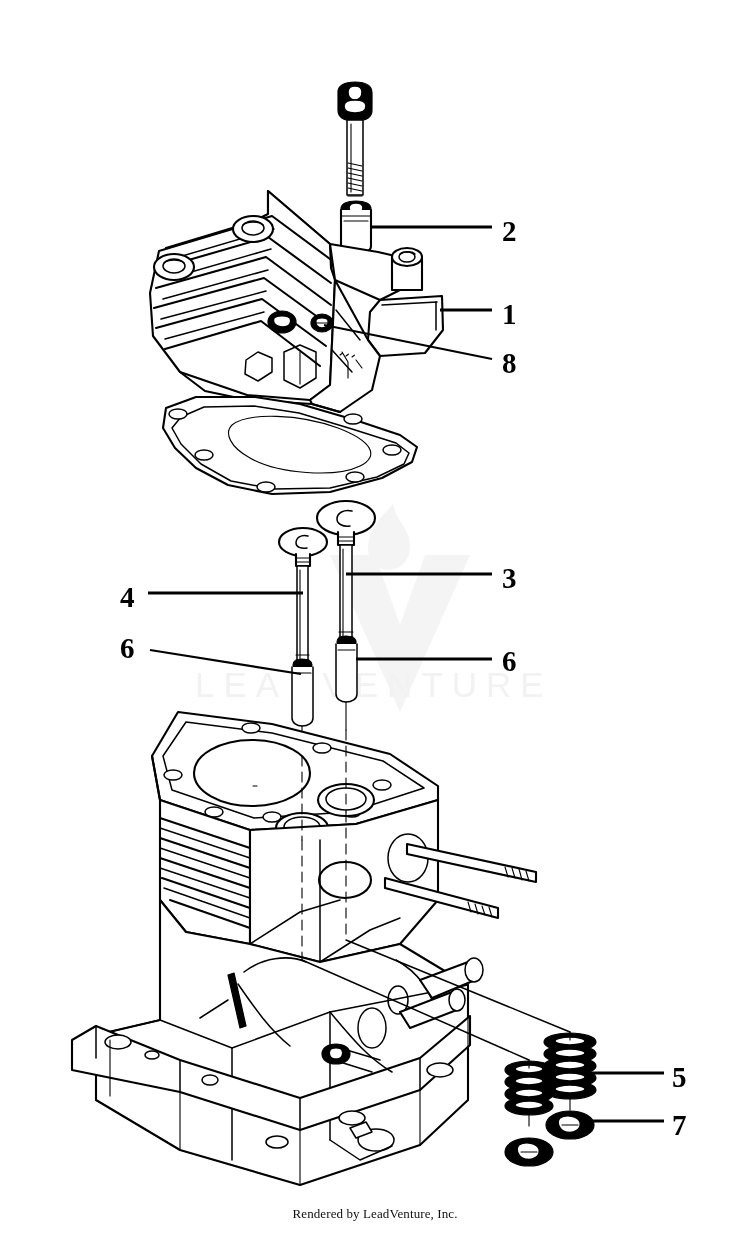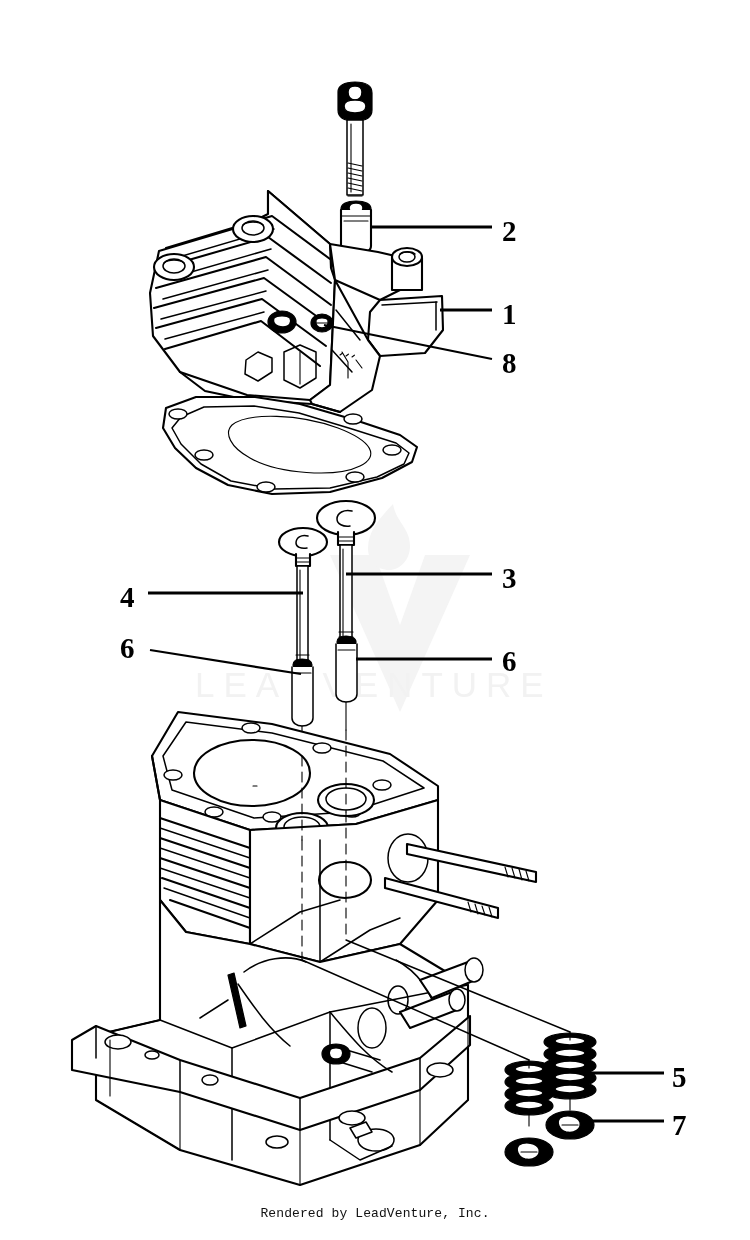--- a/index.html
+++ b/index.html
@@ -93,21 +93,21 @@
   }
   .wm-mark {
     fill: #f4f4f4;
   }
   #footer-note {
     position: absolute;
     left: 0;
     top: 1206px;
     width: 750px;
     text-align: center;
-    font-family: Liberation Mono, monospace;
+    font-family: Liberation Serif, serif;
     font-size: 13px;
     color: #111111;
     letter-spacing: 0.1px;
   }
 </style>
 </head>
 <body>
 
 <div id="page">
 

